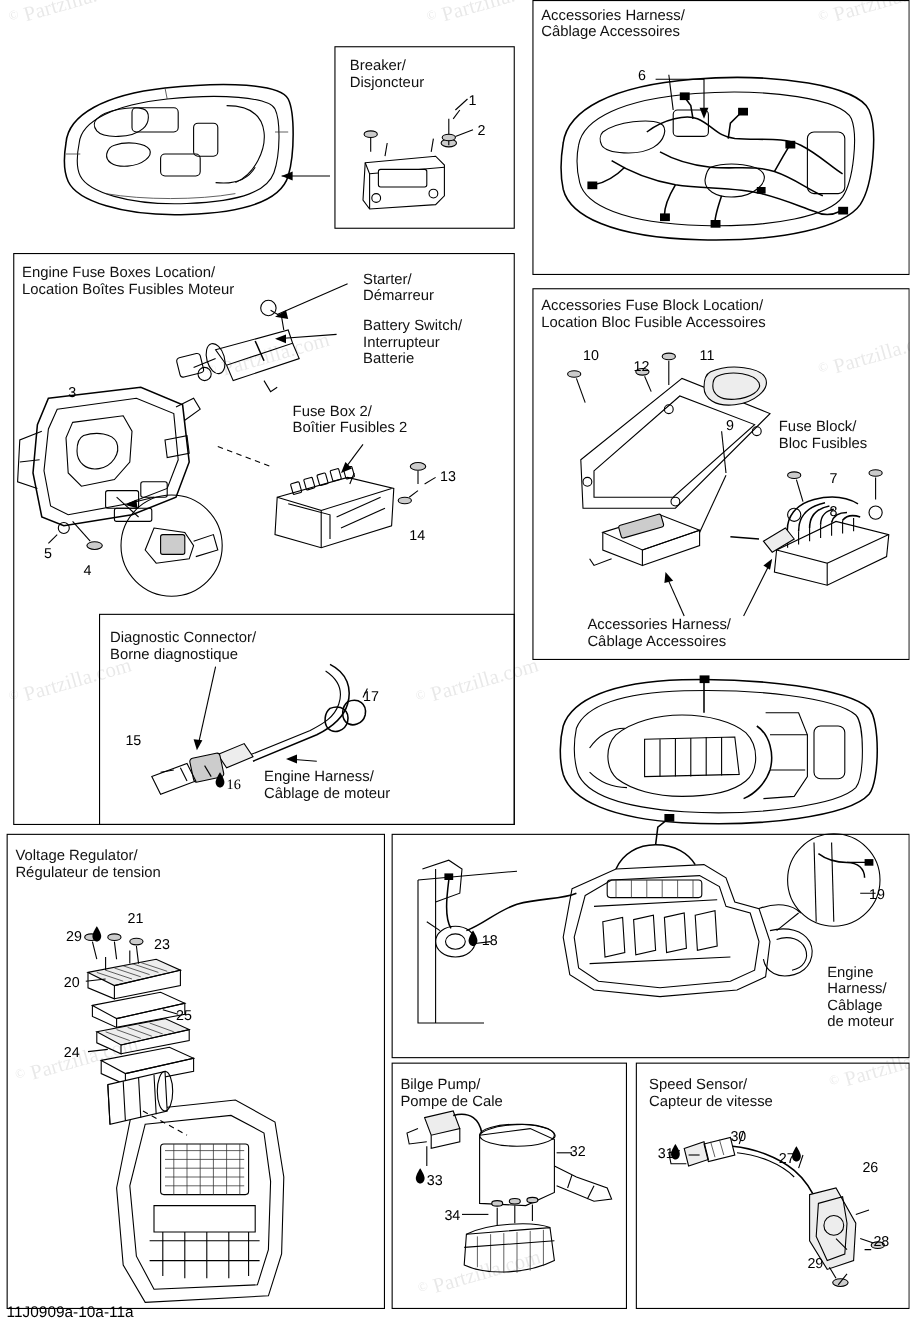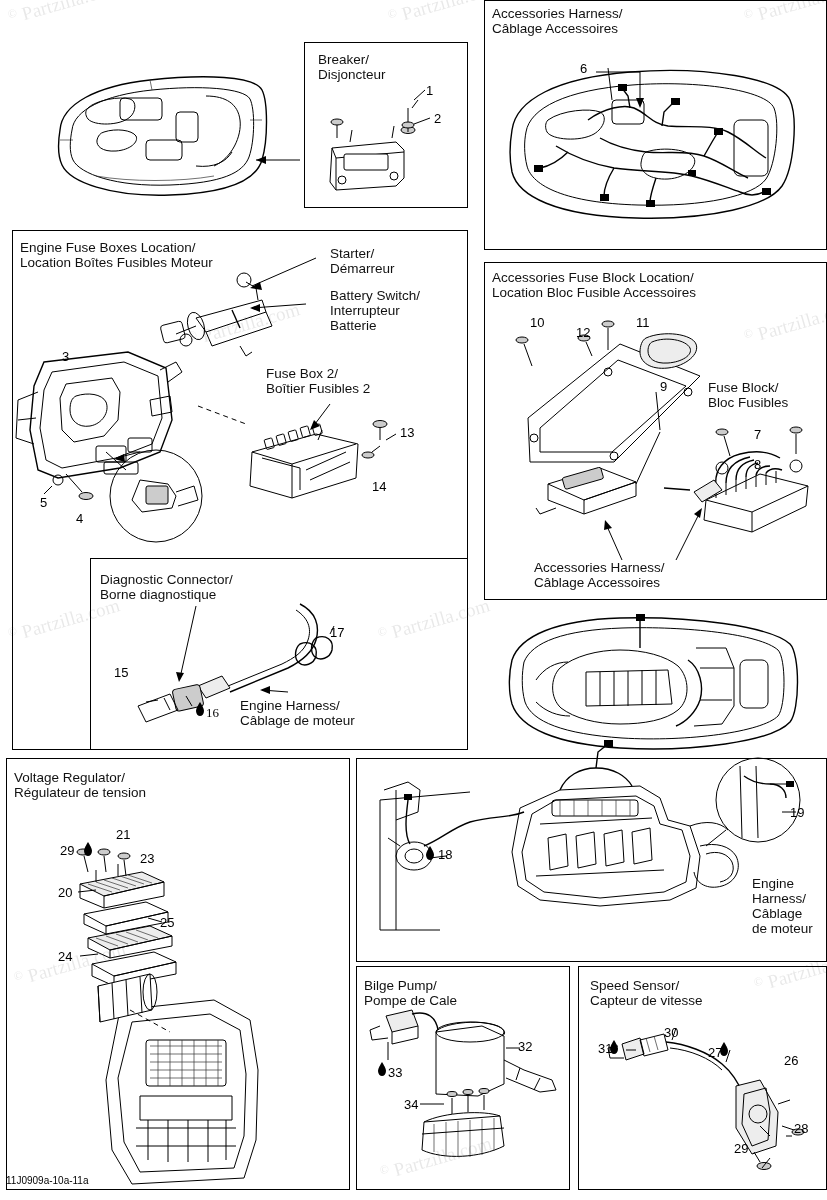--- a/index.html
+++ b/index.html
@@ -42,22 +42,22 @@
     white-space: nowrap;
     transform: rotate(-16deg);
     transform-origin: left top;
     pointer-events: none;
   }
   .wm .c { font-size: 12px; vertical-align: top; }
 
   .footer {
     position: absolute;
     left: 6px;
-    bottom: 14px;
-    font-size: 10px;
+    bottom: 0;
+    font-size: 14px;
     color: #000;
   }
 
   svg.art { position: absolute; left: 0; top: 0; width: 827px; height: 1200px; pointer-events: none; }
   svg.art * { vector-effect: non-scaling-stroke; }
   .ln { stroke: #000; stroke-width: 1; fill: none; }
   .ln2 { stroke: #000; stroke-width: 1.4; fill: none; }
   .lnthin { stroke: #333; stroke-width: 0.7; fill: none; }
   .fillgrey { fill: #ededed; stroke: #000; stroke-width: 1; }
   .filldark { fill: #cccccc; stroke: #000; stroke-width: 1; }

